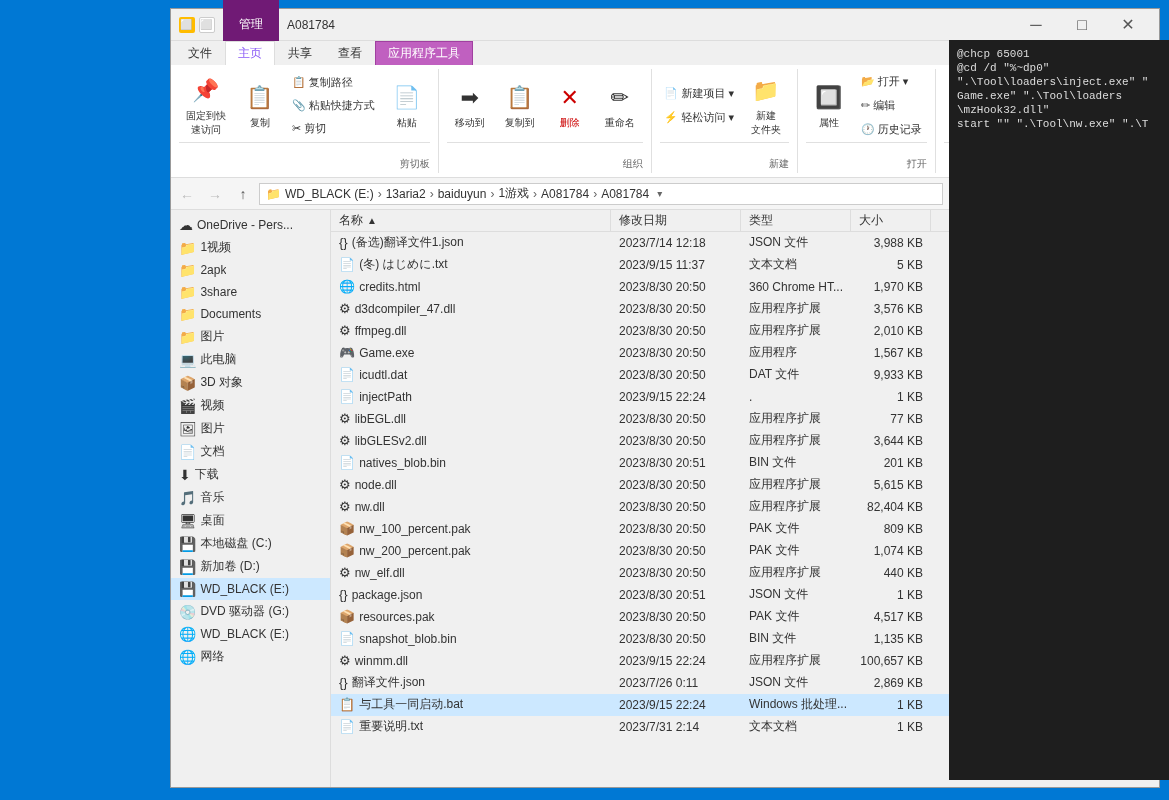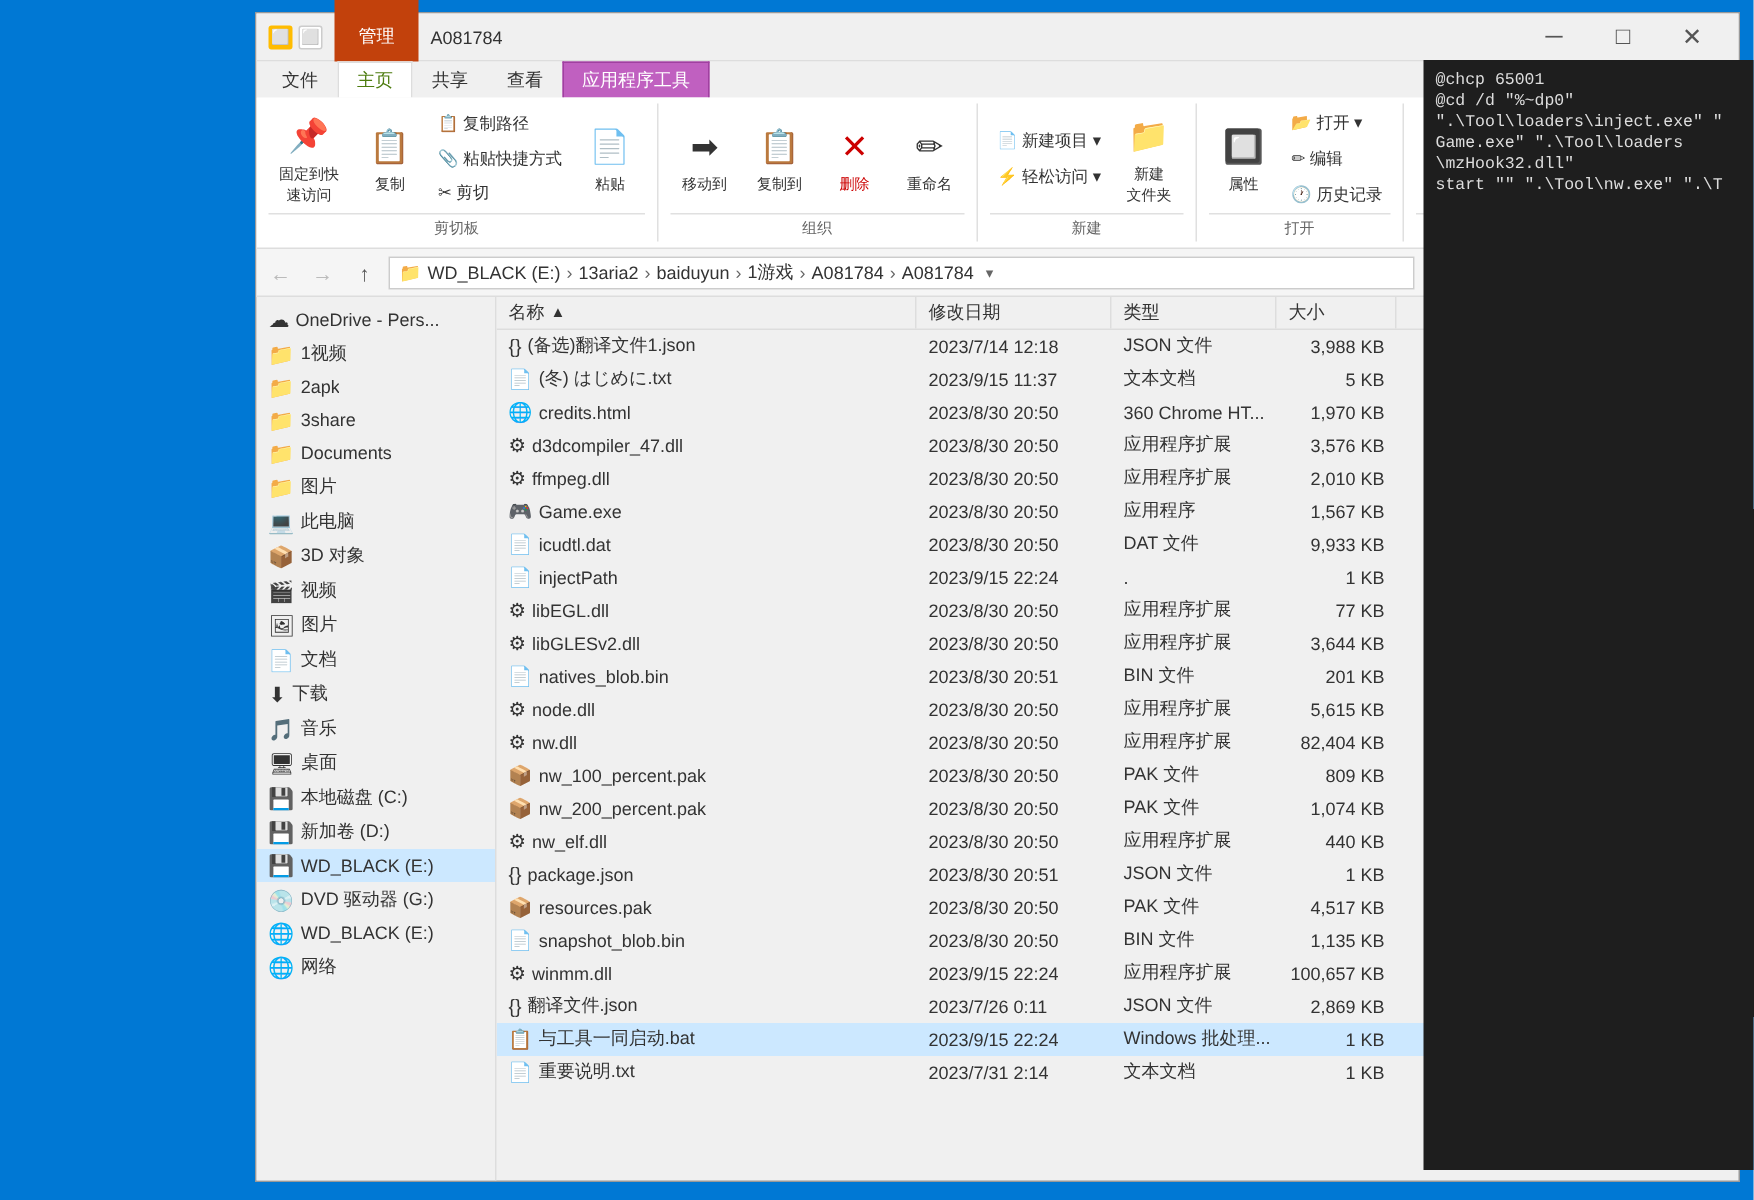--- a/index.html
+++ b/index.html
@@ -43,21 +43,21 @@
       background: #ffbc00;
       border-radius: 2px;
       display: flex;
       align-items: center;
       justify-content: center;
       font-size: 10px;
     }
     .tb-icon.yellow { background: #ffbc00; }
     .tb-icon.white { background: #fff; border: 1px solid #ccc; }
     .title-tab {
-      background: #c2410c;
+      background: #701a75;
       color: white;
       padding: 16px 16px;
       font-size: 12px;
       margin-right: 8px;
     }
     .title-path {
       font-size: 12px;
       color: #333;
     }
     .window-controls {
@@ -87,21 +87,21 @@
       padding: 3px 12px;
       font-size: 12px;
       cursor: pointer;
       border: 1px solid transparent;
       border-bottom: none;
       color: #333;
     }
     .ribbon-tab.active {
       background: #fff;
       border-color: #ddd;
-      color: #4d7c0f;
+      color: #8b5cf6;
     }
     .ribbon-tab.highlight {
       background: #c060c0;
       color: white;
       border-color: #a040a0;
     }
 
     
     .ribbon {
       background: #fff;
@@ -157,23 +157,23 @@
       border-radius: 2px;
       font-size: 11px;
       color: #333;
       white-space: nowrap;
     }
     .ribbon-group-label {
       font-size: 10px;
       color: #666;
       margin-top: 2px;
       width: 100%;
-      text-align: center;
+      text-align: right;
       border-top: 1px solid #e0e0e0;
-      padding-top: 2px;
+      padding-top: 14px;
     }
 
     
     .address-bar {
       height: 32px;
       background: #f5f5f5;
       border-bottom: 1px solid #ddd;
       display: flex;
       align-items: center;
       padding: 0 4px;

